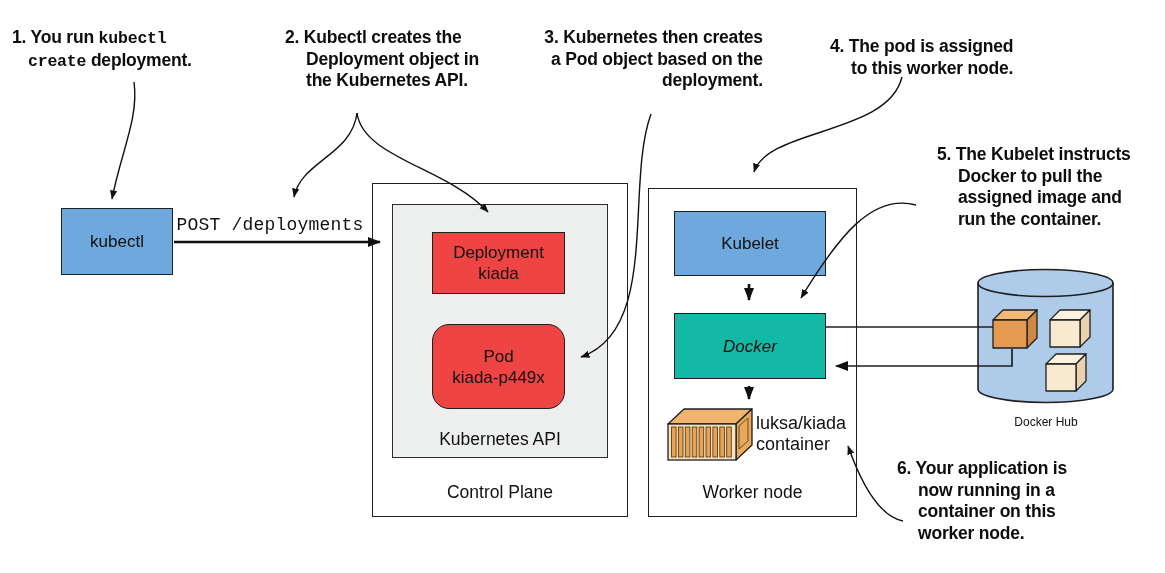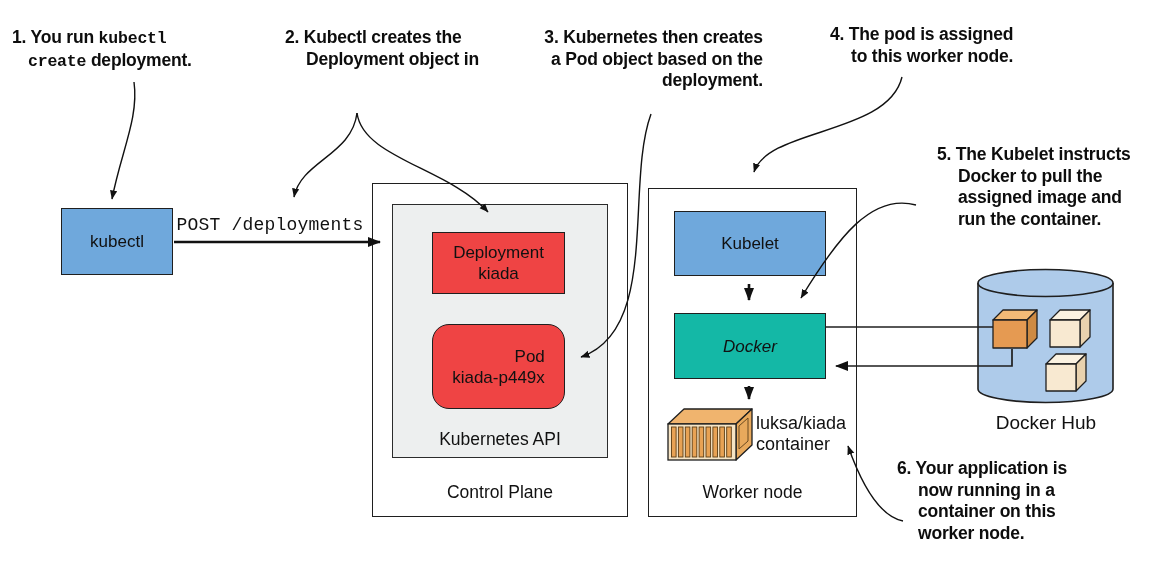--- a/index.html
+++ b/index.html
@@ -6,21 +6,21 @@
   .canvas{position:relative;width:1165px;height:573px;background:#ffffff;
           font-family:"Liberation Sans",sans-serif;color:#111;overflow:hidden;}
   .box{position:absolute;box-sizing:border-box;}
   .cbox{display:flex;align-items:center;justify-content:center;text-align:center;
         font-size:17px;line-height:21px;color:#111;}
   .outer{background:#ffffff;border:1.6px solid #1f1f1f;}
   .blue{background:#6FA8DC;border:1.9px solid #1f1f1f;}
   .lightblue{background:#14b8a6;border:1.9px solid #1f1f1f;font-style:italic;}
   .yellow{background:#ef4444;border:1.9px solid #1f1f1f;}
   .gray{background:#EDEFEF;border:1.5px solid #2b2b2b;}
-  .rounded{border-radius:17px;text-align:right;}
+  .rounded{border-radius:17px;}
   .box-label{position:absolute;left:0;right:0;text-align:center;font-size:17.5px;color:#111;}
   .ann{position:absolute;font-weight:bold;font-size:17.5px;line-height:21.5px;
        white-space:nowrap;letter-spacing:-0.2px;color:#0d0d0d;}
   .ann .ind{padding-left:21px;}
   .ann-1 .ind{padding-left:16px;}
   .mono{font-family:"Liberation Mono","DejaVu Sans Mono",monospace;font-size:16.5px;}
   .post-label{position:absolute;font-family:"Liberation Mono","DejaVu Sans Mono",monospace;
               font-size:18px;letter-spacing:0.2px;text-align:center;color:#111;}
   .small-label{position:absolute;font-size:18px;line-height:21px;color:#111;}
   svg.overlay{position:absolute;left:0;top:0;z-index:5;pointer-events:none;}
@@ -63,39 +63,40 @@
     <div class="box-label" style="bottom:13px;">Worker node</div>
   </div>
 
   <div class="post-label" style="left:170px;top:215px;width:200px;">POST /deployments</div>
 
   <div class="small-label" style="left:756px;top:413px;">
     <span>luksa/kiada</span><br>
     <span>container</span>
   </div>
 
-  <div class="small-label" style="left:978px;top:412px;width:136px;text-align:center;font-size:19px;">Docker Hub</div>
+  <div class="small-label" style="left:978px;top:412px;width:136px;text-align:center;font-size:12px;">Docker Hub</div>
 
   <div class="ann ann-1" style="left:12px;top:27px;">
     <div class="line"><span>1. You run </span><span class="mono">kubectl</span></div>
     <div class="line ind"><span class="mono">create</span><span> deployment.</span></div>
   </div>
 
   <div class="ann" style="left:285px;top:27px;">
     <div>2. Kubectl creates the</div>
     <div class="ind">Deployment object in</div>
+    <div class="ind">the Kubernetes API.</div>
   </div>
 
   <div class="ann" style="left:530px;top:27px;text-align:right;">
     <div>3. Kubernetes then creates</div>
     <div class="ind">a Pod object based on the</div>
     <div class="ind">deployment.</div>
   </div>
 
-  <div class="ann" style="left:830px;top:24px;">
+  <div class="ann" style="left:830px;top:36px;">
     <div>4. The pod is assigned</div>
     <div class="ind">to this worker node.</div>
   </div>
 
   <div class="ann" style="left:937px;top:144px;">
     <div>5. The Kubelet instructs</div>
     <div class="ind">Docker to pull the</div>
     <div class="ind">assigned image and</div>
     <div class="ind">run the container.</div>
   </div>

